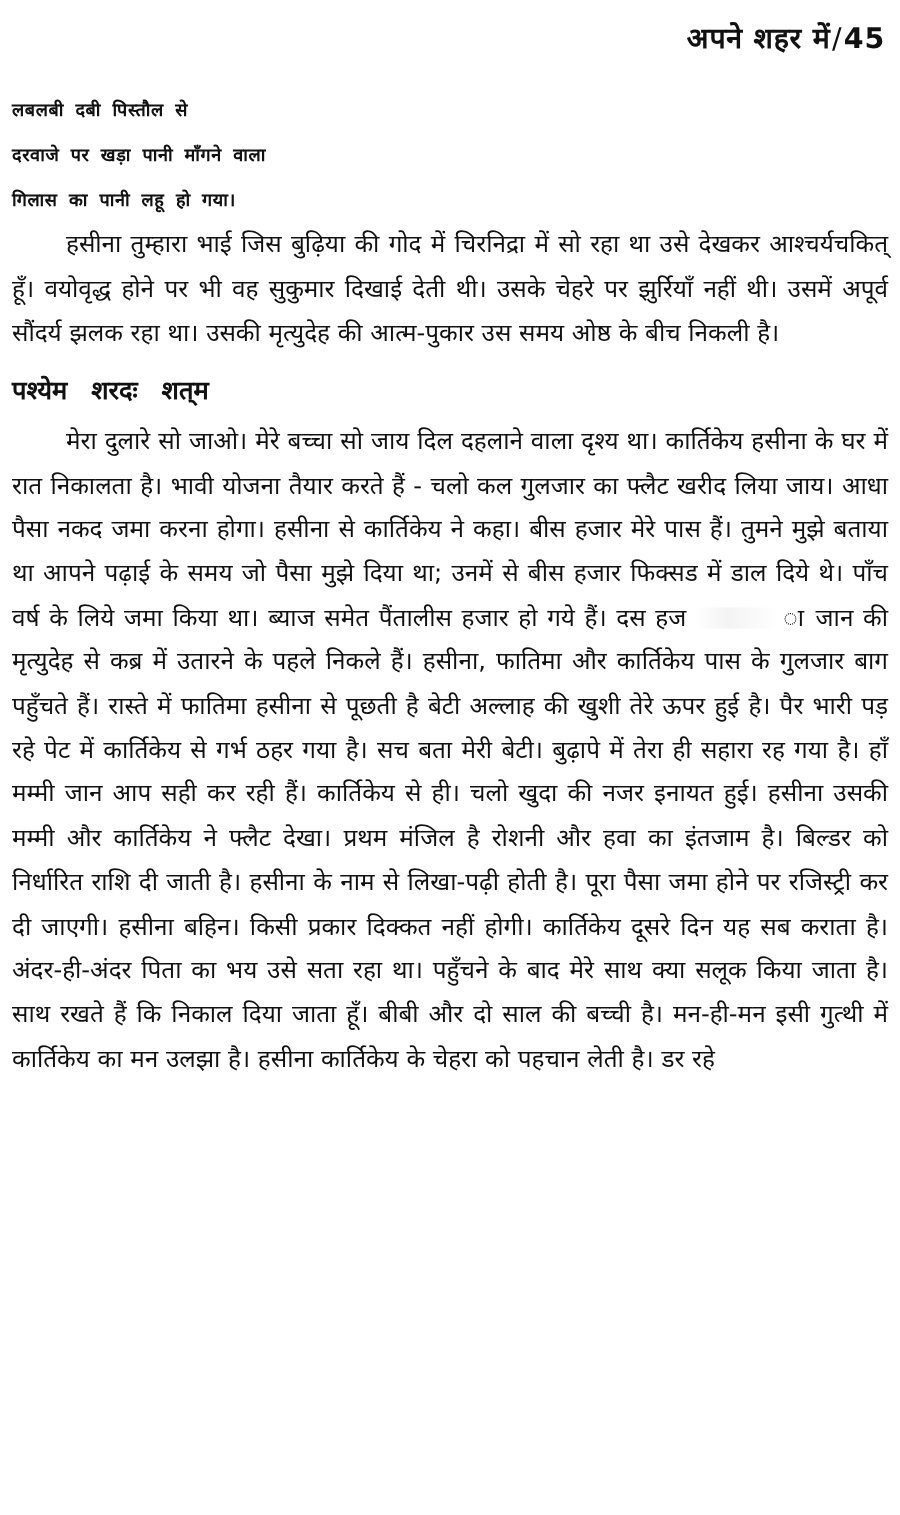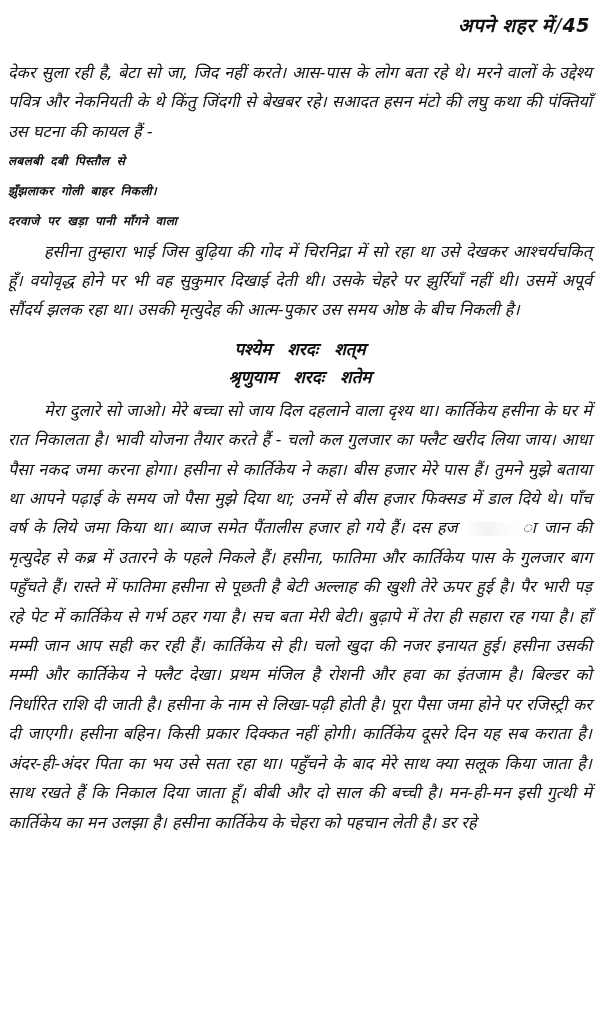--- a/index.html
+++ b/index.html
@@ -16,21 +16,20 @@
       font-family: "DejaVu Sans", "Liberation Sans", sans-serif;
     }
     .page {
       position: absolute;
       left: 0;
       top: 0;
       width: 600px;
       height: 1010px;
       box-sizing: border-box;
       padding: 17px 8px 0 8px;
-      font-style: italic;
     }
     .running-head {
       position: absolute;
       right: 10px;
       top: 12px;
       font-size: 19px;
       font-weight: bold;
       letter-spacing: 0.5px;
       white-space: nowrap;
     }
@@ -64,21 +63,21 @@
       word-spacing: 3px;
     }
     .verse-block {
       margin: 1px 0 0 0;
     }
     .shloka-block {
       margin: 10px 0 4px 0;
     }
     .shloka {
       margin: 0;
-      text-align: center;
+      text-align: left;
       font-weight: bold;
       font-size: 17px;
       line-height: 28.5px;
       word-spacing: 10px;
     }
     .gap {
       display: inline-block;
       width: 54px;
       height: 14px;
       vertical-align: middle;
@@ -90,31 +89,29 @@
 <body>
 
 <div class="page">
 
   <div class="running-head">
     <span>अपने शहर में</span><span class="sep">/</span><span>45</span>
   </div>
 
   <div class="body-text">
 
-    <p class="para">देकर सुला रही है, बेटा सो जा, जिद नहीं करते। आस-पास के लोग बता रहे थे। मरने वालों के उद्देश्य पवित्र और नेकनियती के थे किंतु जिंदगी से बेखबर रहे। सआदत हसन मंटो की लघु कथा की पंक्तियाँ उस घटना की कायल हैं -</p>
 
     <div class="verse-block">
       <p class="verse">लबलबी दबी पिस्तौल से</p>
-      <p class="verse">झुँझलाकर गोली बाहर निकली।</p>
       <p class="verse">दरवाजे पर खड़ा पानी माँगने वाला</p>
+      <p class="verse">गिलास का पानी लहू हो गया।</p>
     </div>
 
     <p class="para indent">हसीना तुम्हारा भाई जिस बुढ़िया की गोद में चिरनिद्रा में सो रहा था उसे देखकर आश्चर्यचकित् हूँ। वयोवृद्ध होने पर भी वह सुकुमार दिखाई देती थी। उसके चेहरे पर झुर्रियाँ नहीं थी। उसमें अपूर्व सौंदर्य झलक रहा था। उसकी मृत्युदेह की आत्म-पुकार उस समय ओष्ठ के बीच निकली है।</p>
 
     <div class="shloka-block">
       <p class="shloka">पश्येम शरदः शत्‌म</p>
-      <p class="shloka">श्रृणुयाम शरदः शतेम</p>
     </div>
 
     <p class="para indent"><span>मेरा दुलारे सो जाओ। मेरे बच्चा सो जाय दिल दहलाने वाला दृश्य था। कार्तिकेय हसीना के घर में रात निकालता है। भावी योजना तैयार करते हैं - चलो कल गुलजार का फ्लैट खरीद लिया जाय। आधा पैसा नकद जमा करना होगा। हसीना से कार्तिकेय ने कहा। बीस हजार मेरे पास हैं। तुमने मुझे बताया था आपने पढ़ाई के समय जो पैसा मुझे दिया था; उनमें से बीस हजार फिक्सड में डाल दिये थे। पाँच वर्ष के लिये जमा किया था। ब्याज समेत पैंतालीस हजार हो गये हैं। दस हज</span> <span class="gap"></span> <span>ा जान की मृत्युदेह से कब्र में उतारने के पहले निकले हैं। हसीना, फातिमा और कार्तिकेय पास के गुलजार बाग पहुँचते हैं। रास्ते में फातिमा हसीना से पूछती है बेटी अल्लाह की खुशी तेरे ऊपर हुई है। पैर भारी पड़ रहे पेट में कार्तिकेय से गर्भ ठहर गया है। सच बता मेरी बेटी। बुढ़ापे में तेरा ही सहारा रह गया है। हाँ मम्मी जान आप सही कर रही हैं। कार्तिकेय से ही। चलो खुदा की नजर इनायत हुई। हसीना उसकी मम्मी और कार्तिकेय ने फ्लैट देखा। प्रथम मंजिल है रोशनी और हवा का इंतजाम है। बिल्डर को निर्धारित राशि दी जाती है। हसीना के नाम से लिखा-पढ़ी होती है। पूरा पैसा जमा होने पर रजिस्ट्री कर दी जाएगी। हसीना बहिन। किसी प्रकार दिक्कत नहीं होगी। कार्तिकेय दूसरे दिन यह सब कराता है। अंदर-ही-अंदर पिता का भय उसे सता रहा था। पहुँचने के बाद मेरे साथ क्या सलूक किया जाता है। साथ रखते हैं कि निकाल दिया जाता हूँ। बीबी और दो साल की बच्ची है। मन-ही-मन इसी गुत्थी में कार्तिकेय का मन उलझा है। हसीना कार्तिकेय के चेहरा को पहचान लेती है। डर रहे</span></p>
 
   </div>
 </div>
 
 </body></html>

